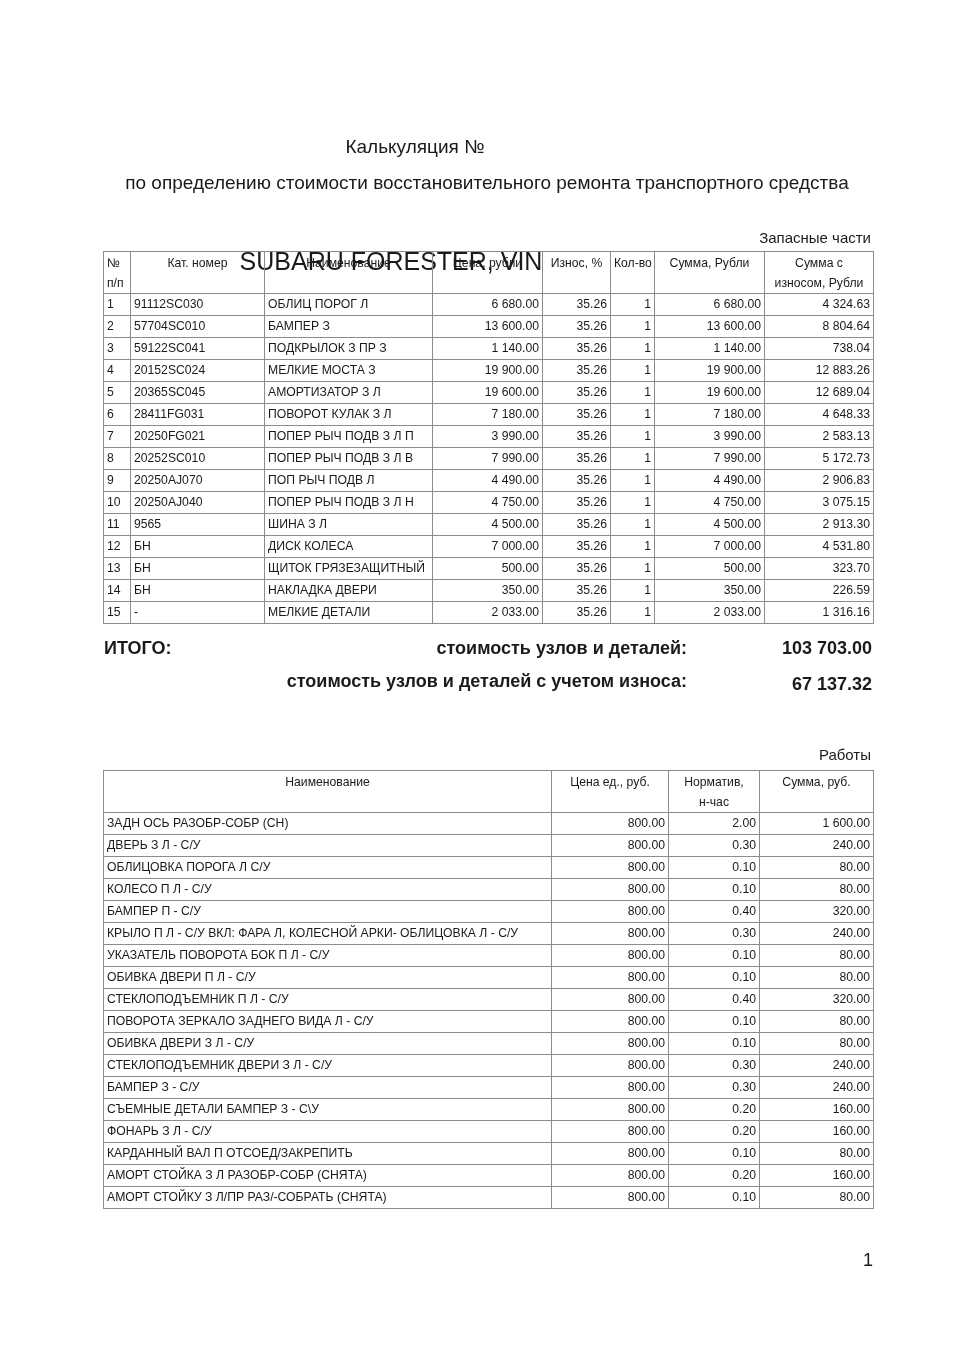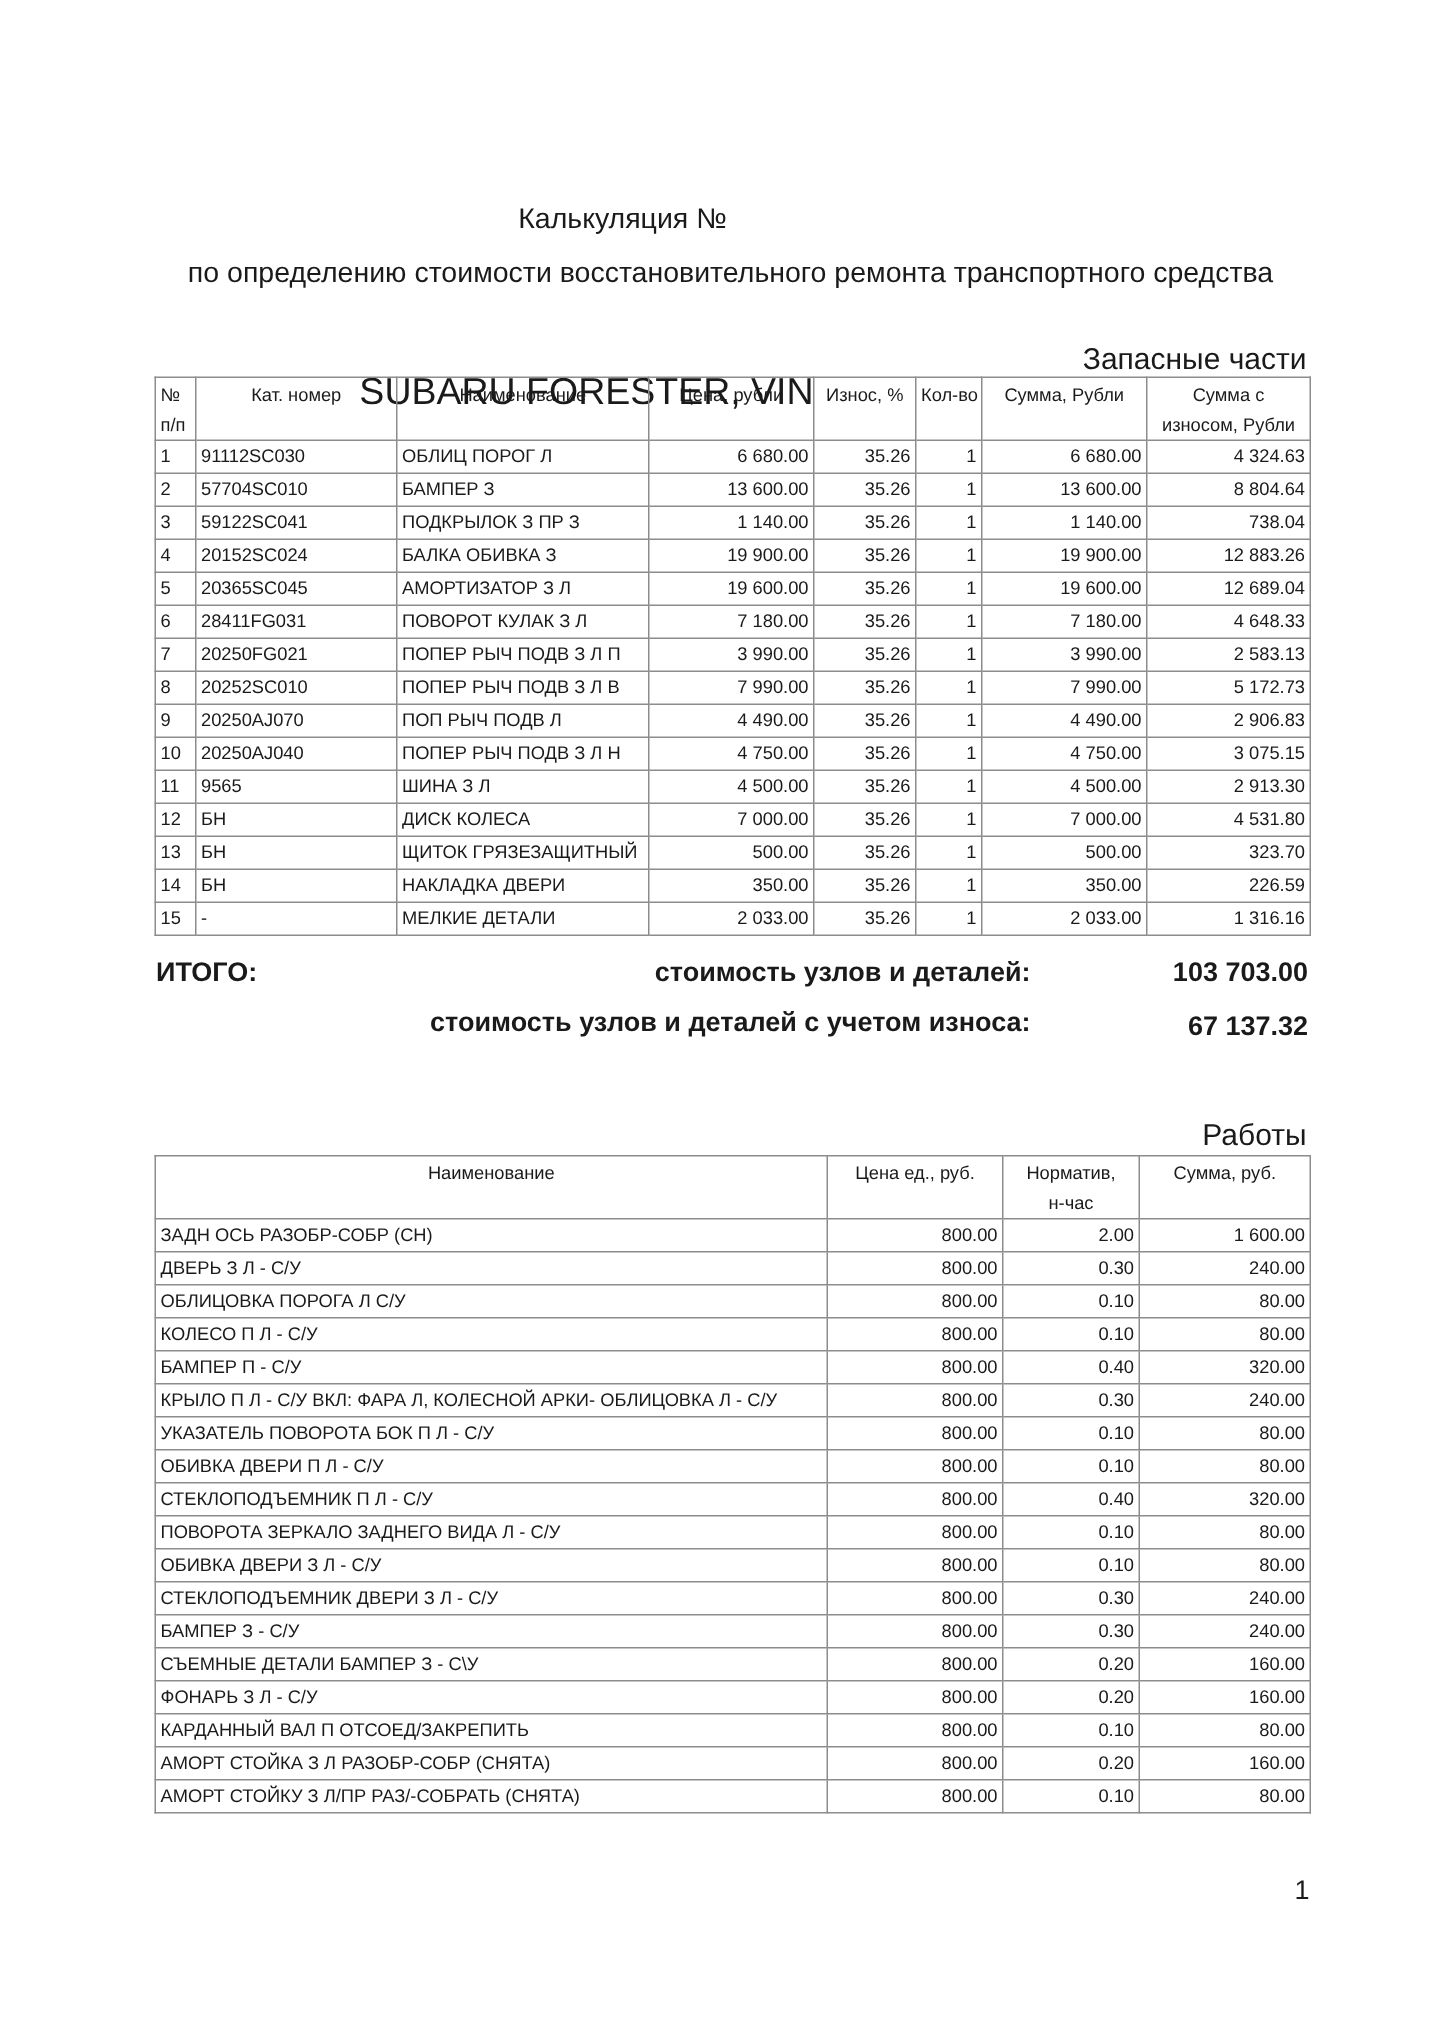--- a/index.html
+++ b/index.html
@@ -2,21 +2,21 @@
 <html><head>
   <meta charset="utf-8">
   <style>
     html, body { margin: 0; padding: 0; background: #ffffff; }
     body { width: 960px; height: 1358px; position: relative; overflow: hidden; color: #1a1a1a;
            font-family: "Liberation Sans", sans-serif; }
     .abs { position: absolute; }
     .title1 { left: 0; width: 830px; top: 136px; text-align: center; font-size: 19px; }
     .title2 { left: 0; width: 974px; top: 172px; text-align: center; font-size: 19px; }
     .title3 { left: 0; width: 782px; top: 200px; text-align: center; font-size: 25px; margin-top: 47px; }
-    .section-label { right: 89px; font-size: 20px; }
+    .section-label { right: 89px; font-size: 15px; }
     table { border-collapse: collapse; position: absolute; font-size: 12.2px; table-layout: fixed; }
     td, th { border: 1px solid #8c8c8c; padding: 0 3px; white-space: nowrap; overflow: hidden; }
     th { font-weight: normal; vertical-align: top; text-align: center; line-height: 20px; padding-top: 1px; }
     td.r { text-align: right; }
     td.l { text-align: left; }
     #parts { left: 103px; top: 251px; width: 770px; }
     #parts th { height: 40px; }
     #parts td { height: 21px; line-height: 21px; }
     #works { left: 103px; top: 770px; width: 770px; }
     #works th { height: 40px; }
@@ -83,21 +83,21 @@
         <td class="l">ПОДКРЫЛОК З ПР З</td>
         <td class="r">1 140.00</td>
         <td class="r">35.26</td>
         <td class="r">1</td>
         <td class="r">1 140.00</td>
         <td class="r">738.04</td>
       </tr>
       <tr>
         <td class="l">4</td>
         <td class="l">20152SC024</td>
-        <td class="l">БАЛКА ОБИВКА З</td>
+        <td class="l">МЕЛКИЕ МОСТА З</td>
         <td class="r">19 900.00</td>
         <td class="r">35.26</td>
         <td class="r">1</td>
         <td class="r">19 900.00</td>
         <td class="r">12 883.26</td>
       </tr>
       <tr>
         <td class="l">5</td>
         <td class="l">20365SC045</td>
         <td class="l">АМОРТИЗАТОР З Л</td>

